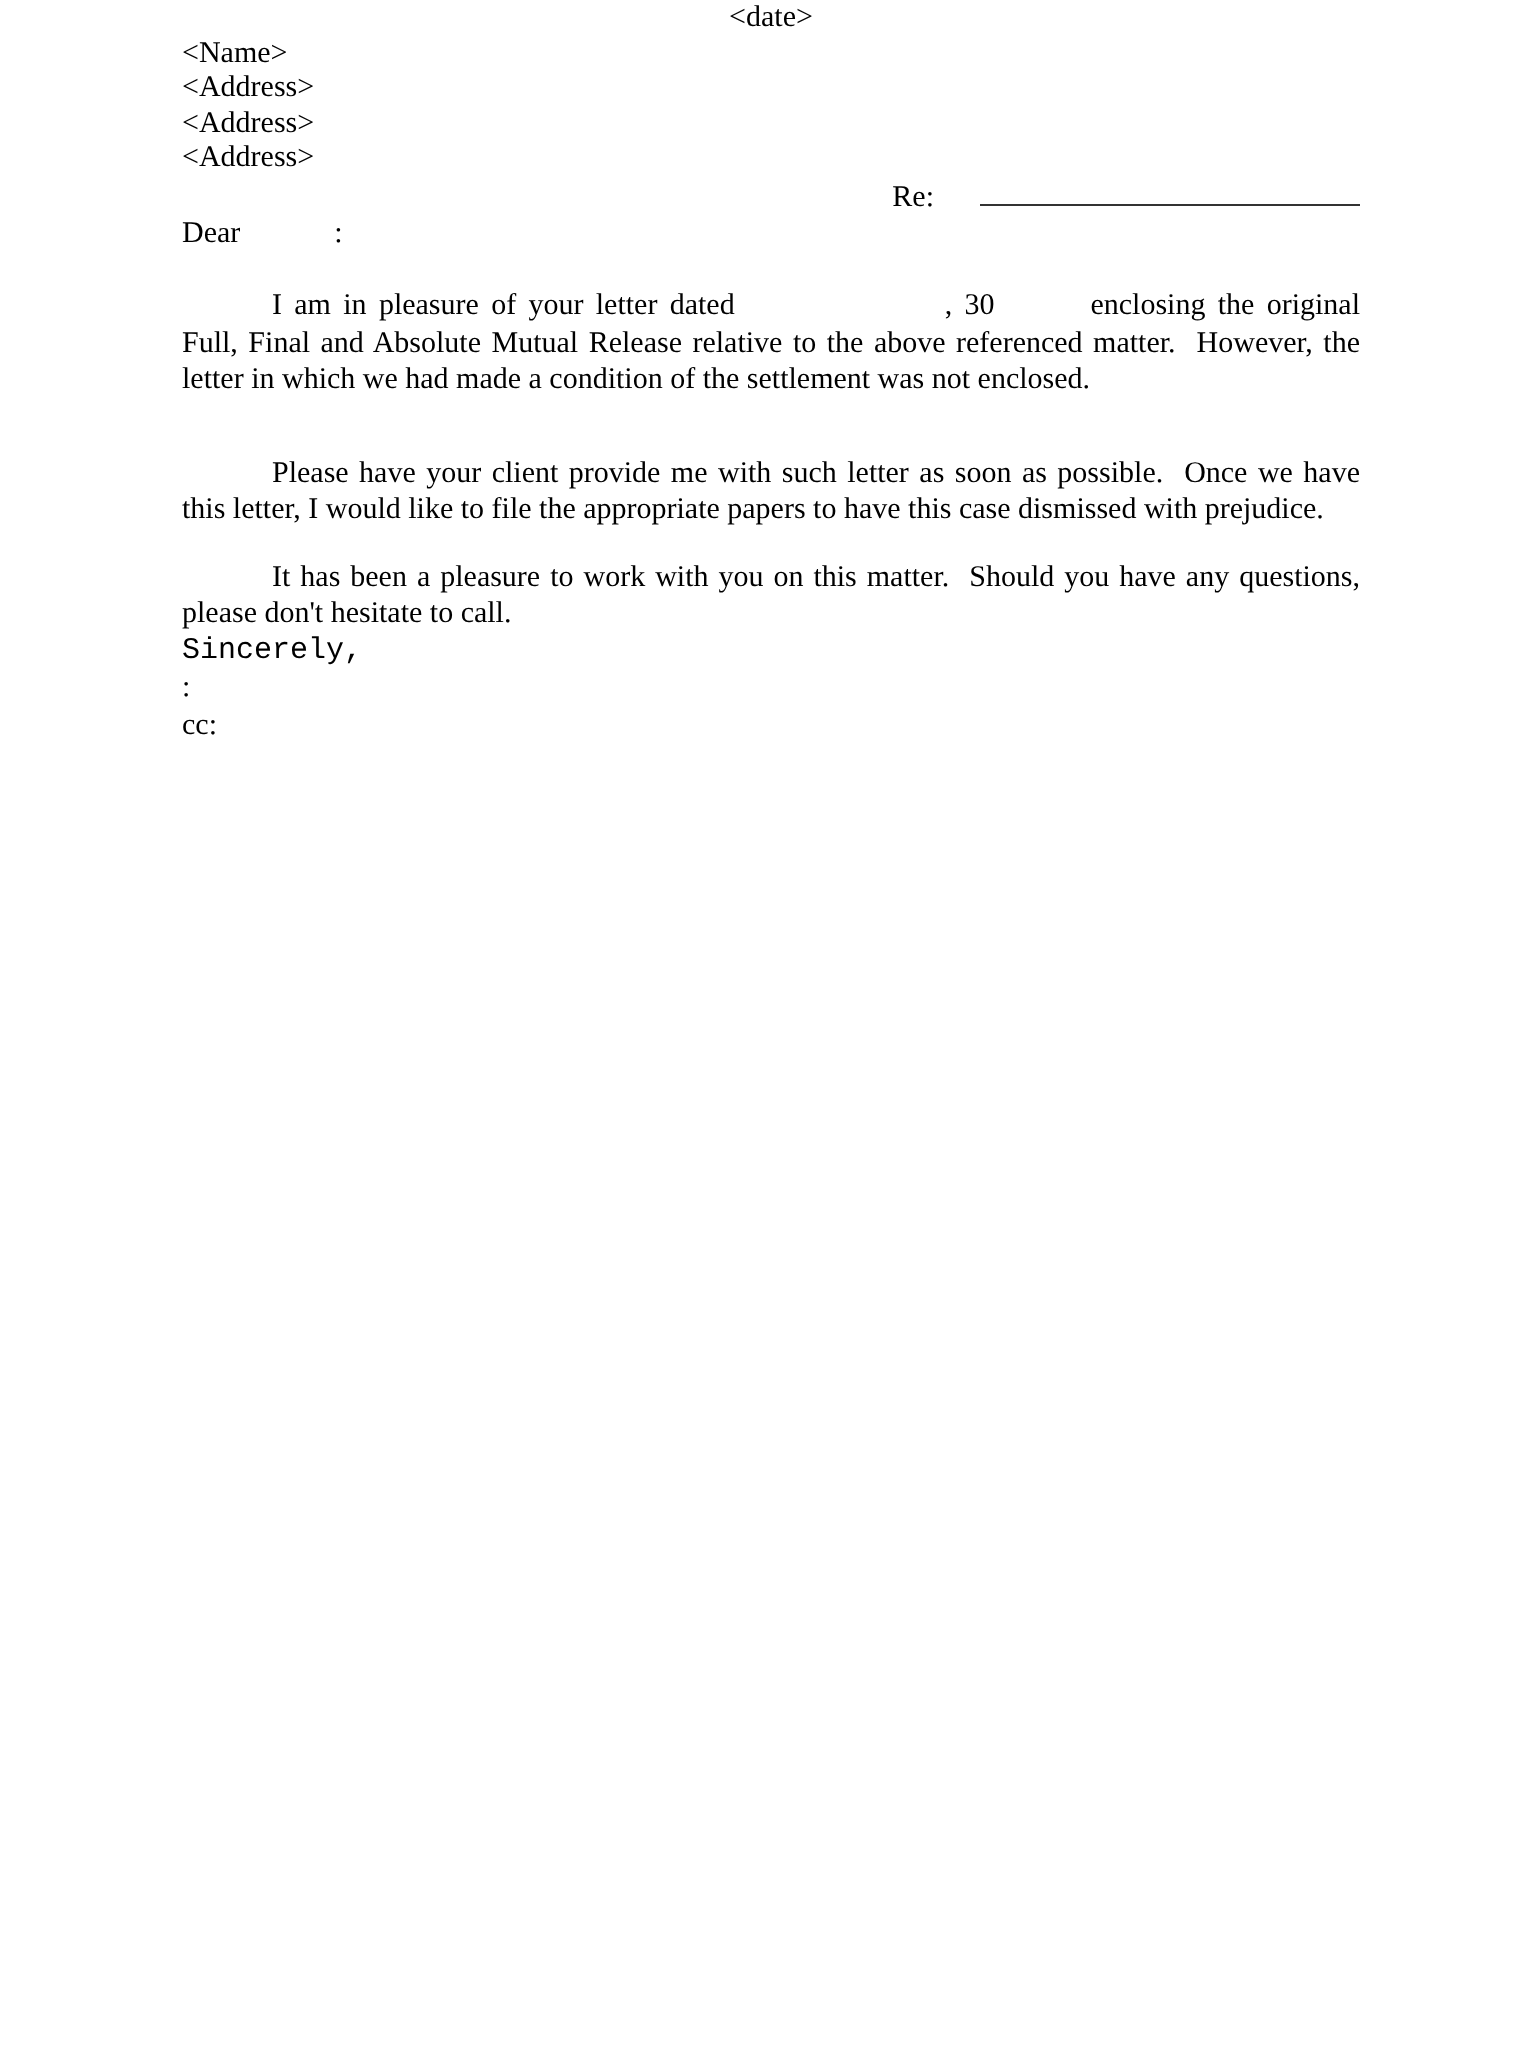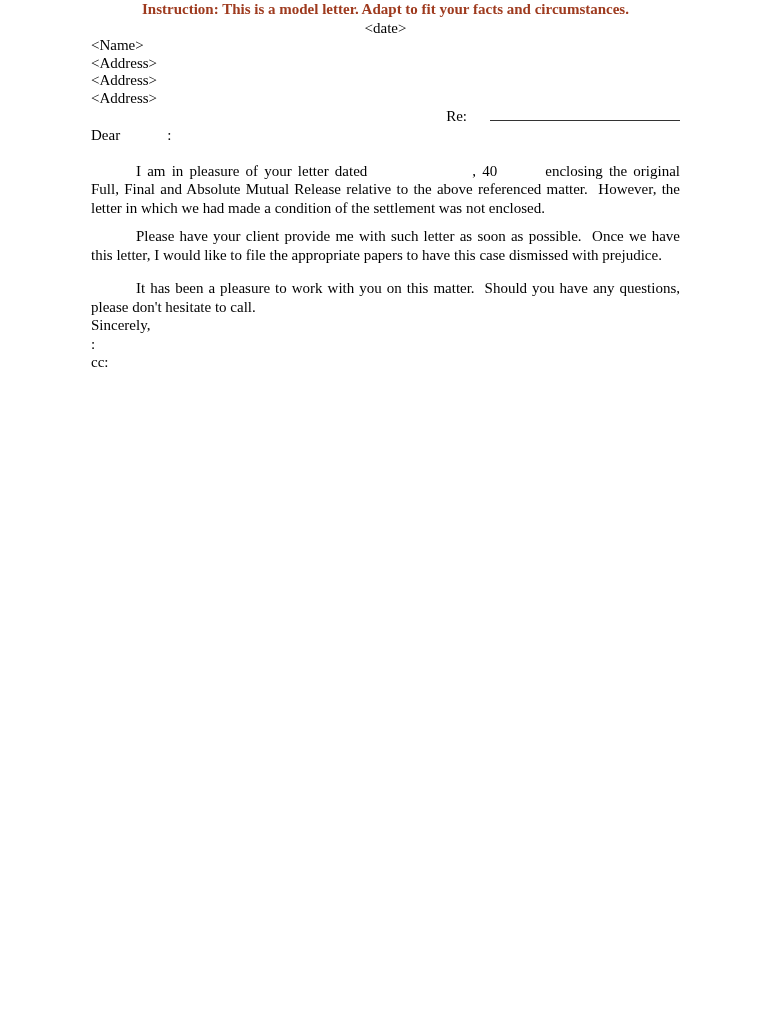--- a/index.html
+++ b/index.html
@@ -43,57 +43,56 @@
 
   .salutation { margin-top: 17.5px; line-height: 18.5px; }
   .sal-gap { display: inline-block; width: 47px; }
 
   .para {
     text-align: justify;
     text-indent: 45px;
     line-height: 18.5px;
   }
   .para.p1 { margin-top: 17.5px; }
-  .para.p2 { margin-top: 10px; }
+  .para.p2 { margin-top: 28px; }
   .para.p3 { margin-top: 15px; }
   .blank { display: inline-block; }
   .blank.w1 { width: 105px; }
   .blank.w2 { width: 48px; }
 
-  .closing  { margin-top: 15.5px; padding-left: 316px; line-height: 18.5px; }
+  .closing  { margin-top: 15.5px; padding-left: 316px; line-height: 18.5px; font-family: Liberation Mono, monospace; }
   .by-line  { margin-top: 51px;   padding-left: 320px; line-height: 18.5px; }
   .sig-colon { margin-top: 32.5px; padding-left: 42px; line-height: 18.5px; }
   .cc-line  { margin-top: 1.5px; line-height: 18.5px; }
 </style>
 </head>
 <body>
 
 <div class="page">
 
-  <div class="instruction" style="color: rgb(158, 58, 30);">Instruction: This is a model letter. Adapt to fit your facts and circumstances.</div>
 
   <div class="date-line">&lt;date&gt;</div>
 
   <div class="recipient">
     <div>&lt;Name&gt;</div>
     <div>&lt;Address&gt;</div>
     <div>&lt;Address&gt;</div>
     <div>&lt;Address&gt;</div>
   </div>
 
   <div class="re-line">
     <span>Re:</span><span class="re-blank"></span>
   </div>
 
   <div class="salutation">
     <span>Dear</span><span class="sal-gap"></span><span>:</span>
   </div>
 
   <p class="para p1">
-    <span>I am in pleasure of your letter dated</span><span class="blank w1"></span><span>, 40</span><span class="blank w2"></span><span>enclosing the original Full, Final and Absolute Mutual Release relative to the above referenced matter.&nbsp; However, the letter in which we had made a condition of the settlement was not enclosed.</span>
+    <span>I am in pleasure of your letter dated</span><span class="blank w1"></span><span>, 30</span><span class="blank w2"></span><span>enclosing the original Full, Final and Absolute Mutual Release relative to the above referenced matter.&nbsp; However, the letter in which we had made a condition of the settlement was not enclosed.</span>
   </p>
 
   <p class="para p2">Please have your client provide me with such letter as soon as possible.&nbsp; Once we have this letter, I would like to file the appropriate papers to have this case dismissed with prejudice.</p>
 
   <p class="para p3">It has been a pleasure to work with you on this matter.&nbsp; Should you have any questions, please don't hesitate to call.</p>
 
   <div class="closing">Sincerely,</div>
 
 
   <div class="sig-colon">:</div>

